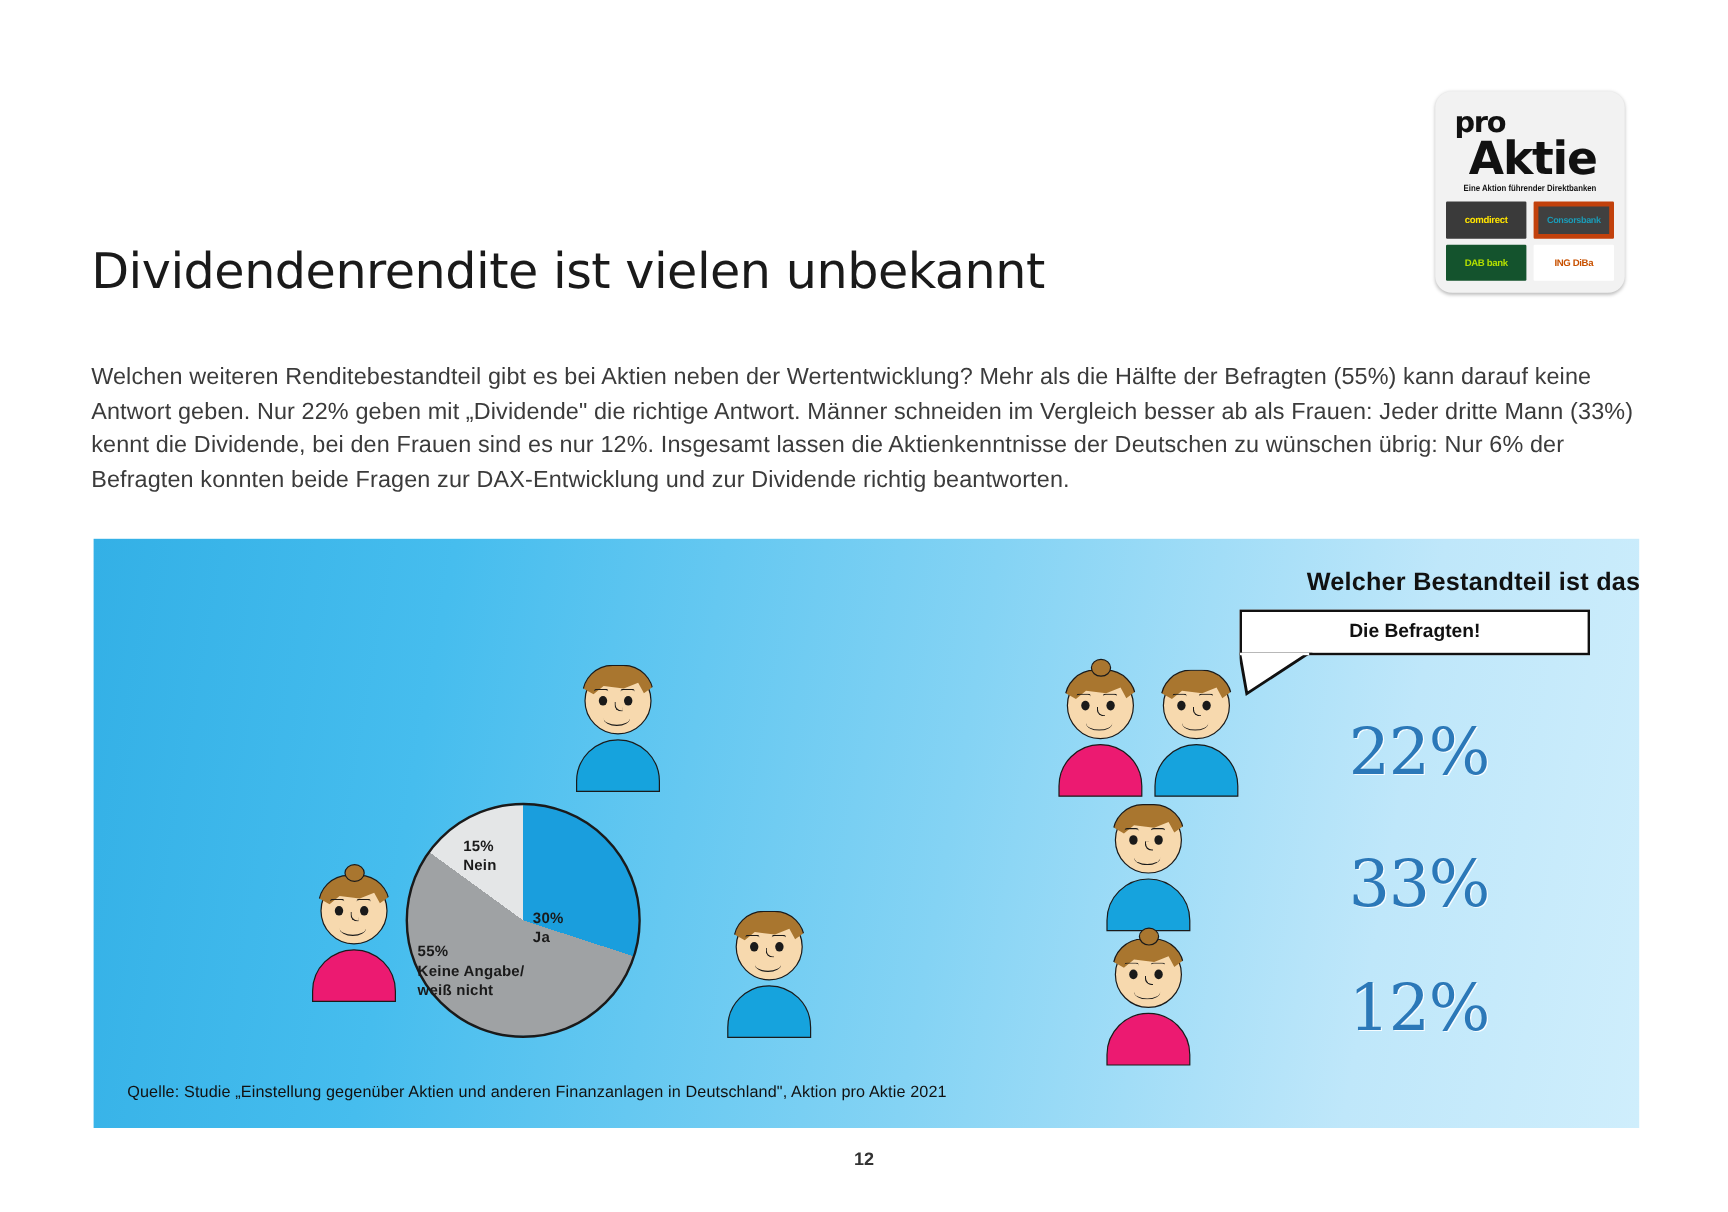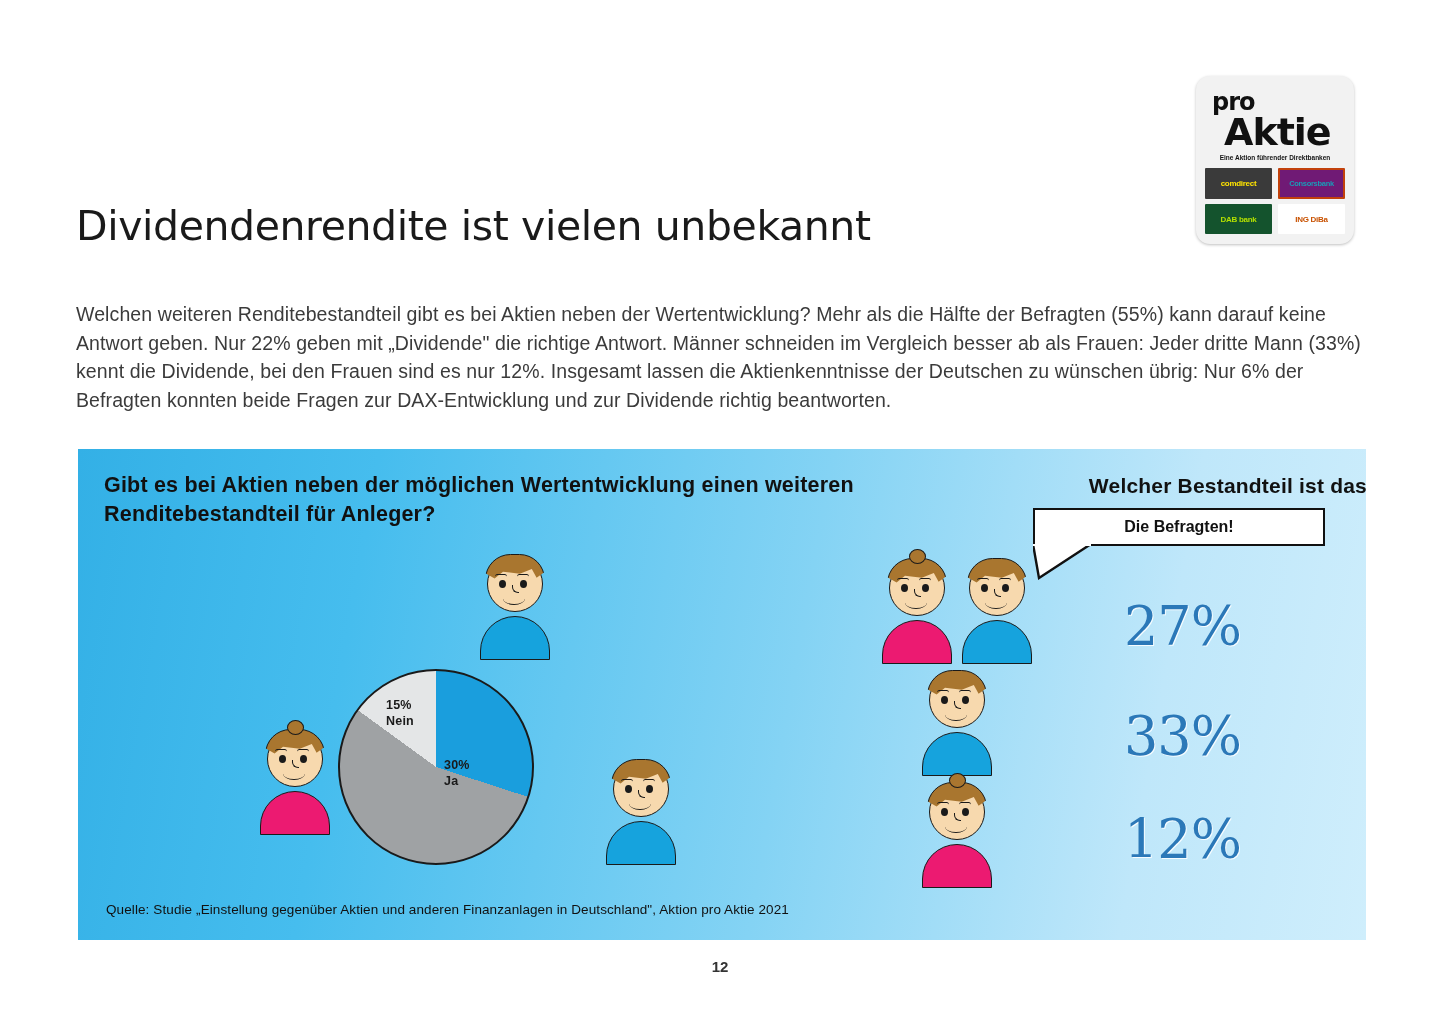--- a/index.html
+++ b/index.html
@@ -42,21 +42,21 @@
     gap:5px 6px;
   }
   .plogo{position:relative;overflow:hidden;border-radius:1px;}
   .plogo span{
     position:absolute;left:0;right:0;top:50%;transform:translateY(-50%);
     text-align:center;font-size:8px;font-weight:bold;line-height:9px;
     letter-spacing:-.3px;white-space:nowrap;
   }
   .plogo-comdirect{background:#3a3a3a;}
   .plogo-comdirect span{color:#ffe400;}
-  .plogo-consors{background:#701a75;border:2px solid #c2410c;box-sizing:border-box;}
+  .plogo-consors{background:#404040;border:4px solid #c2410c;box-sizing:border-box;}
   .plogo-consors span{color:#1a9cb8;font-size:7.5px;}
   .plogo-dab{background:#14532d;}
   .plogo-dab span{color:#b4e000;}
   .plogo-ing{background:#ffffff;}
   .plogo-ing span{color:#c85100;font-size:8px;}
 
   
   .headline{
     position:absolute;left:76px;top:203px;width:1000px;
     font-family:"DejaVu Sans", sans-serif;
@@ -199,21 +199,20 @@
       <span>ING DiBa</span>
     </div>
   </div>
 </div>
 
 <div class="headline">Dividendenrendite ist vielen unbekannt</div>
 <div class="bodytext">Welchen weiteren Renditebestandteil gibt es bei Aktien neben der Wertentwicklung? Mehr als die Hälfte der Befragten (55%) kann darauf keine Antwort geben. Nur 22% geben mit „Dividende" die richtige Antwort. Männer schneiden im Vergleich besser ab als Frauen: Jeder dritte Mann (33%) kennt die Dividende, bei den Frauen sind es nur 12%. Insgesamt lassen die Aktienkenntnisse der Deutschen zu wünschen übrig: Nur 6% der Befragten konnten beide Fragen zur DAX-Entwicklung und zur Dividende richtig beantworten.</div>
 
 <div class="panel">
 
-  <div class="panel-q-left">Gibt es bei Aktien neben der möglichen Wertentwicklung einen weiteren Renditebestandteil für Anleger?</div>
   <div class="panel-q-right">Welcher Bestandteil ist das?</div>
 
   <div class="person male" style="left:398px;top:107px;">
     <div class="head"></div>
     <div class="hair"></div>
     <div class="brow l"></div>
     <div class="brow r"></div>
     <div class="eye l"></div>
     <div class="eye r"></div>
     <div class="nose"></div>
@@ -250,20 +249,25 @@
 <div class="pie-wrap">
   <div class="pie"></div>
   <div class="pie-label pl-nein">
     <div>15%</div>
     <div>Nein</div>
   </div>
   <div class="pie-label pl-ja">
     <div>30%</div>
     <div>Ja</div>
   </div>
+  <div class="pie-label pl-ka">
+    <div>55%</div>
+    <div>Keine Angabe/</div>
+    <div>weiß nicht</div>
+  </div>
 </div>
 
 <div class="bubble">
   <span>Die Befragten!</span>
 </div>
 <svg class="bubble-tail" viewBox="0 0 64 38">
   <polygon points="0,0 58,0 6,34" fill="#ffffff" stroke="#111111" stroke-width="2.4"></polygon>
   <rect x="0" y="-4" width="58" height="6" fill="#ffffff"></rect>
 </svg>
 
@@ -309,19 +313,19 @@
   <div class="bun"></div>
   <div class="brow l"></div>
   <div class="brow r"></div>
   <div class="eye l"></div>
   <div class="eye r"></div>
   <div class="nose"></div>
   <div class="mouth"></div>
   <div class="body"></div>
 </div>
 
-<div class="pct" style="left:1124px;top:595px;">27%</div>
+<div class="pct" style="left:1124px;top:595px;">22%</div>
 <div class="pct" style="left:1124px;top:705px;">33%</div>
 <div class="pct" style="left:1124px;top:808px;">12%</div>
 
 <div class="source" style="position:absolute;left:106px;top:902px;">Quelle: Studie „Einstellung gegenüber Aktien und anderen Finanzanlagen in Deutschland", Aktion pro Aktie 2021</div>
 
 <div class="pageno">12</div>
 
 </body></html>

